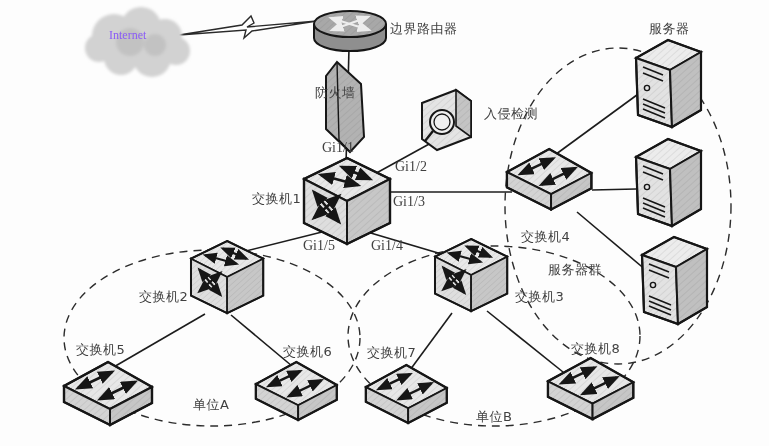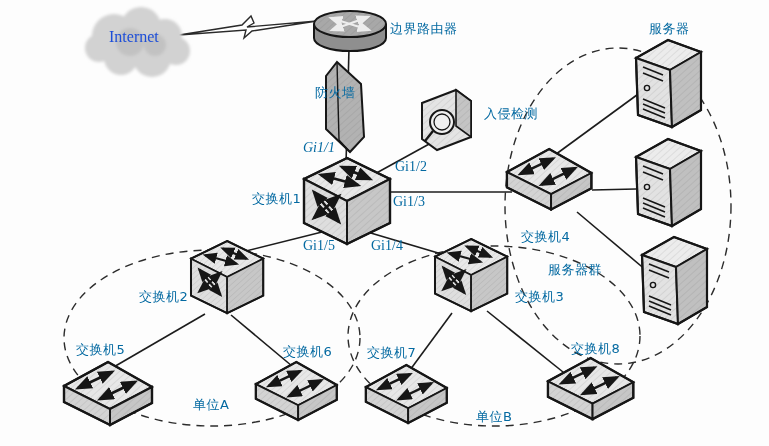--- a/index.html
+++ b/index.html
@@ -4,29 +4,29 @@
 <style>
   html,body { margin:0; padding:0; background:#ffffff; }
   #stage {
     position:relative; width:769px; height:446px;
     background:#fdfdfd; overflow:hidden;
     font-family:"DejaVu Sans", sans-serif;
   }
   #net-svg { position:absolute; left:0; top:0; }
   .lbl {
     position:absolute; white-space:nowrap;
-    font-size:13px; color:#0369a1; letter-spacing:0.5px;
+    font-size:13px; color:#404040; letter-spacing:0.5px;
   }
   .port {
     font-family:"Liberation Serif", serif;
     font-size:14px; letter-spacing:0;
   }
   .en {
     font-family:"Liberation Serif", serif;
-    font-size:16px; color:#1d4ed8; letter-spacing:0;
+    font-size:12px; color:#8b5cf6; letter-spacing:0;
   }
 </style>
 </head>
 <body>
 
 <div id="stage">
 
   <svg id="net-svg" width="769" height="446" viewBox="0 0 769 446">
     <defs>
       <marker id="ah" markerWidth="7" markerHeight="6" refX="5.2" refY="2.6" orient="auto-start-reverse">
@@ -158,21 +158,21 @@
 
     <use href="#server-tower" transform="translate(632,37)"></use>
     <use href="#server-tower" transform="translate(632,136)"></use>
     <use href="#server-tower" transform="translate(638,234)"></use>
   </svg>
 
   <div class="lbl en" style="left:109px; top:28px;">Internet</div>
   <div class="lbl" style="left:390px; top:20px;">边界路由器</div>
   <div class="lbl" style="left:280px; top:84px;padding-left:35px;">防火墙</div>
   <div class="lbl" style="left:484px; top:105px;">入侵检测</div>
-  <div class="lbl port" style="left:303px; top:140px;font-style:italic;">Gi1/1</div>
+  <div class="lbl port" style="left:322px; top:140px;">Gi1/1</div>
   <div class="lbl port" style="left:395px; top:159px;">Gi1/2</div>
   <div class="lbl port" style="left:393px; top:194px;">Gi1/3</div>
   <div class="lbl" style="left:252px; top:190px;">交换机1</div>
   <div class="lbl port" style="left:303px; top:238px;">Gi1/5</div>
   <div class="lbl port" style="left:371px; top:238px;">Gi1/4</div>
   <div class="lbl" style="left:521px; top:228px;">交换机4</div>
   <div class="lbl" style="left:649px; top:20px;">服务器</div>
   <div class="lbl" style="left:548px; top:261px;">服务器群</div>
   <div class="lbl" style="left:139px; top:288px;">交换机2</div>
   <div class="lbl" style="left:515px; top:288px;">交换机3</div>

